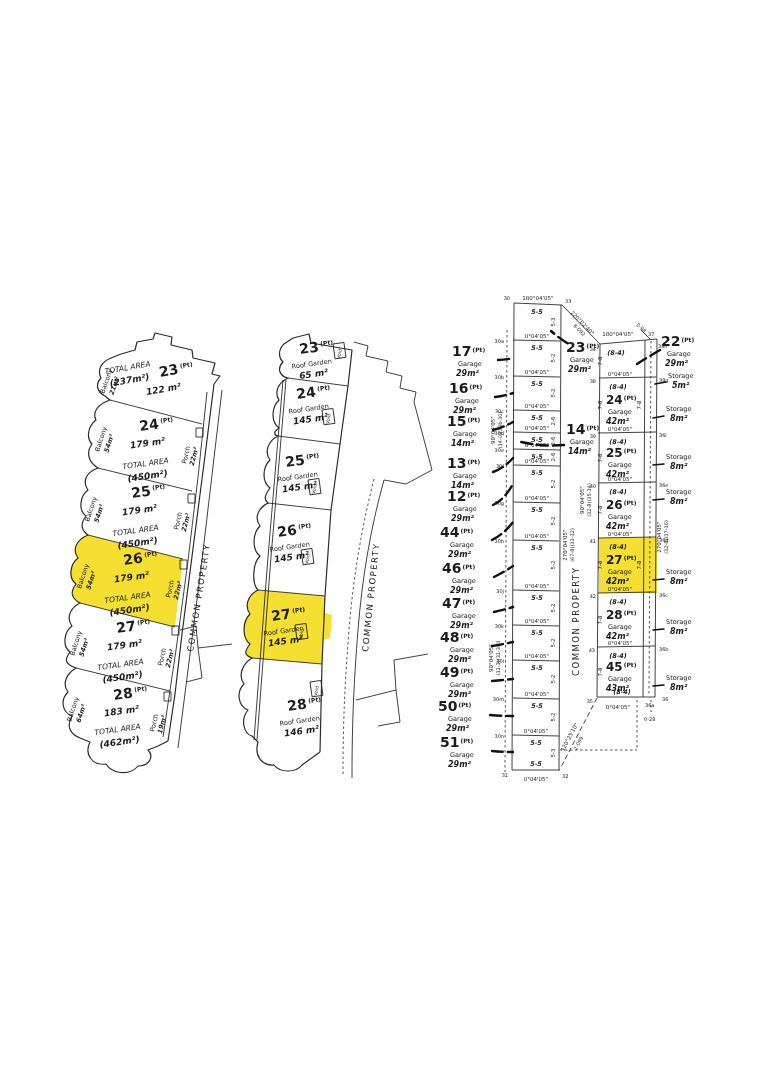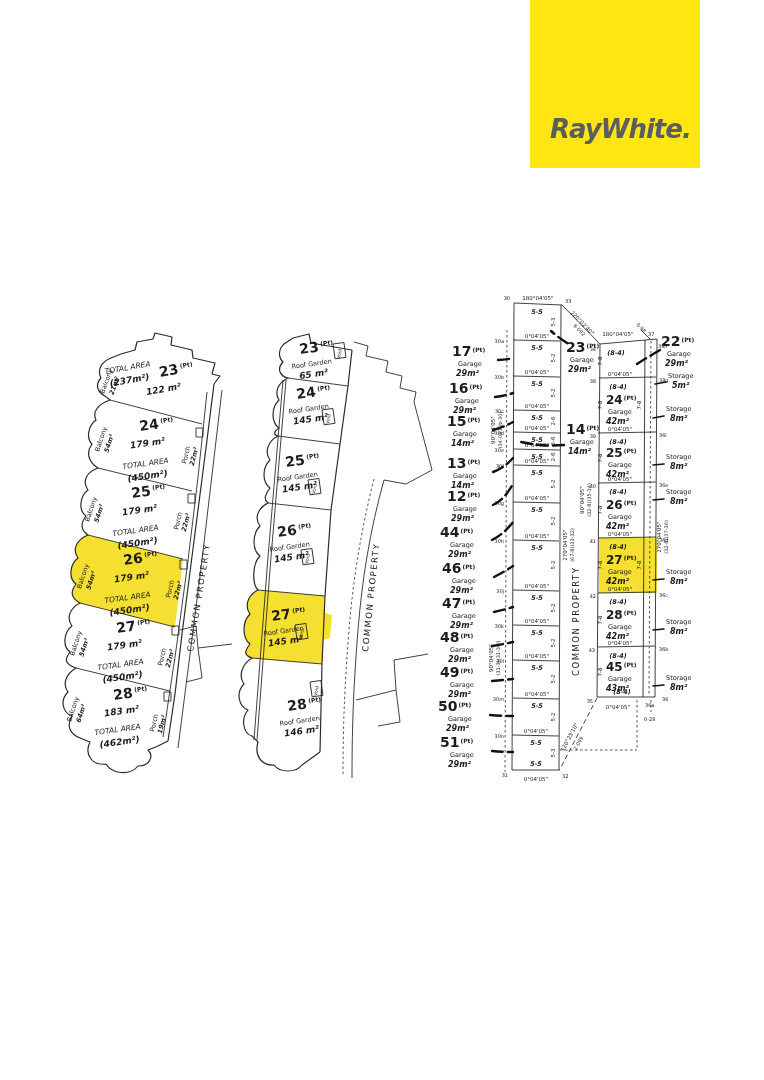--- a/index.html
+++ b/index.html
@@ -28,23 +28,20 @@
   .w{font-size:6.5px;font-style:italic;font-weight:700;}
   .cp{font-size:8.5px;letter-spacing:1.5px;fill:#222;}
   .m{text-anchor:middle;}
   .e{text-anchor:end;}
 </style>
 </head>
 <body>
 
 <div id="page">
 
-  <div id="logo" style="background:#FFE512;">
-    <div class="brand" style="color:#5A5D61;">RayWhite.</div>
-  </div>
 
   <svg width="764" height="1080" viewBox="0 0 764 1080">
 
     <g>
       <path fill="#F5E032" d="M88,535 C76,540 72,550 78,558 C70,564 68,578 76,584 C70,592 71,598 80,603 L175,627 L183,559 Z"></path>
       <path class="s" d="M121,354 L135,350 L137,342 L153,339 L155,333 L172,337 L171,345 L192,350 L193,358 L215,363 L212,374 L220,376 L214,384"></path>
       <path class="s" d="M121,354 L111,358 C101,362 97,370 101,378 C95,384 97,392 105,396 L110,400 C98,404 92,412 96,420 C88,426 86,438 92,444 C86,452 88,462 98,468 C86,472 82,482 88,490 C80,496 78,510 86,516 C80,524 81,530 88,535 C76,540 72,550 78,558 C70,564 68,578 76,584 C70,592 71,598 80,603 C70,608 66,618 72,626 C64,632 62,646 70,652 C64,660 65,664 76,668 C66,674 62,684 68,692 C60,700 62,712 72,716 C66,726 70,734 80,738 L90,742 C84,754 92,766 106,764 C112,774 130,776 138,766 C150,766 154,756 148,750 L158,746 L168,741"></path>
       <path class="s" d="M214,384 L206,448 L198,510 L190,572 L182,634 L175,694 L168,741"></path>
       <path class="s1" d="M207,392 Q190,565 163,737"></path>
       <path class="s1" d="M222,390 Q202,568 178,748"></path>

